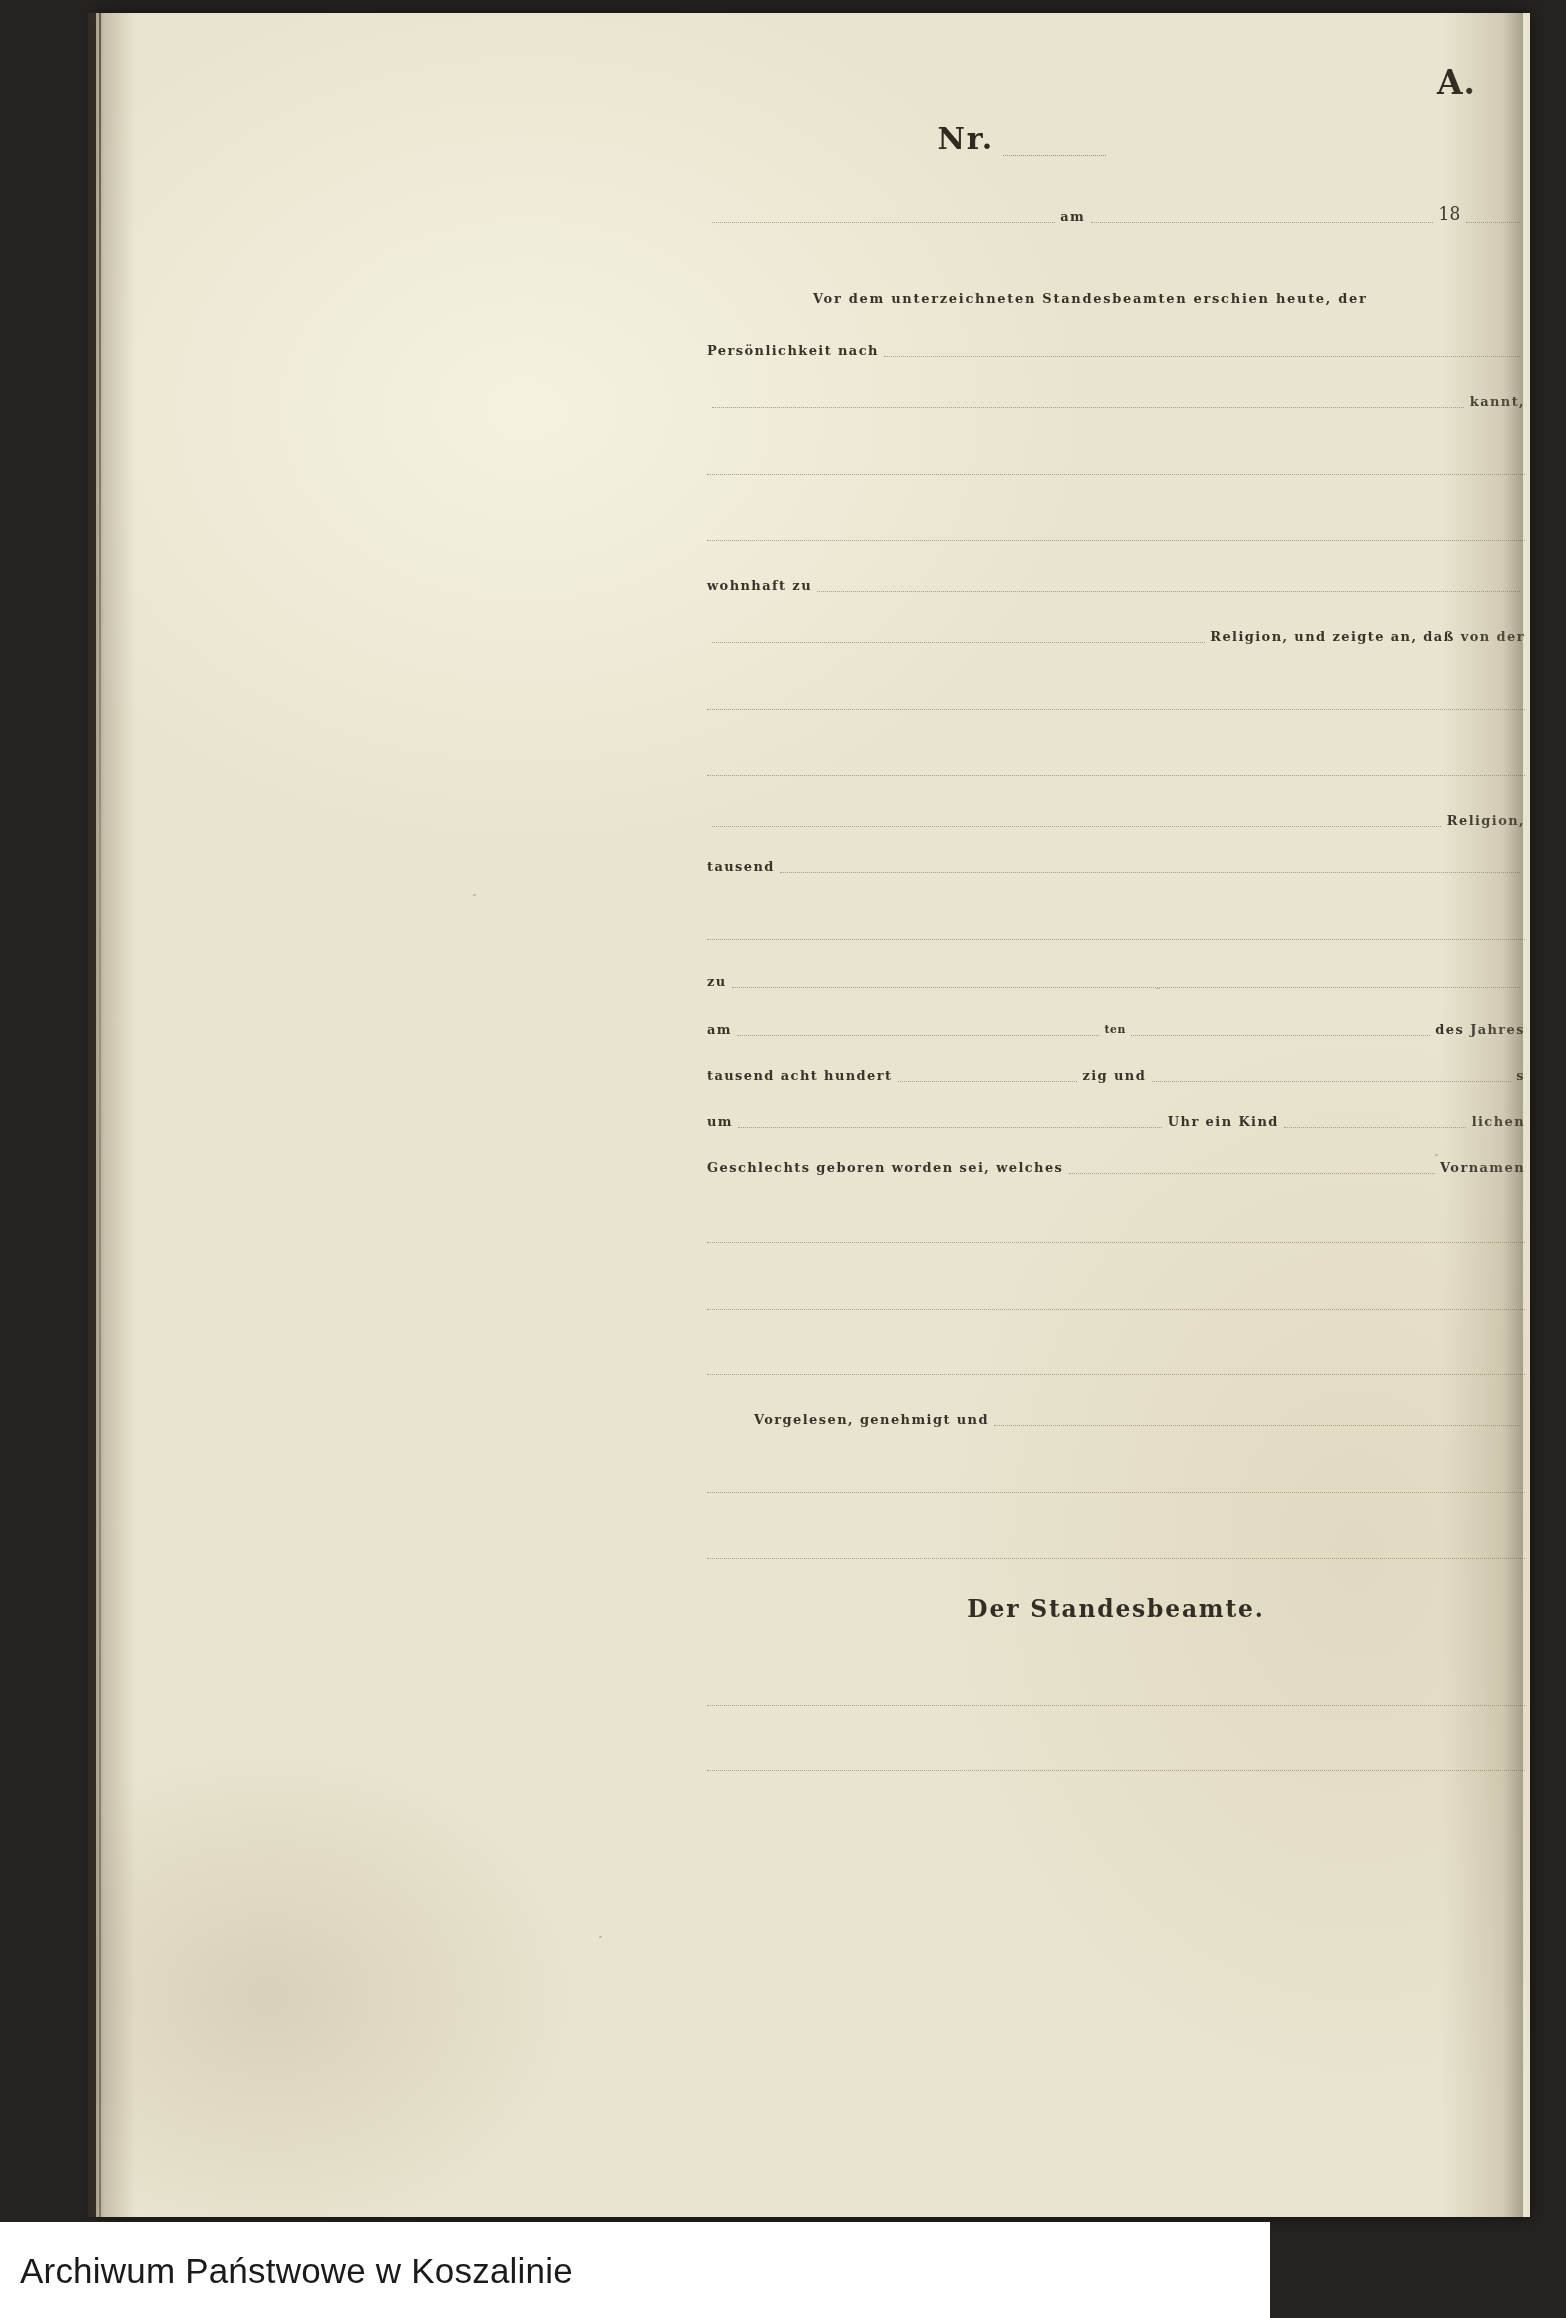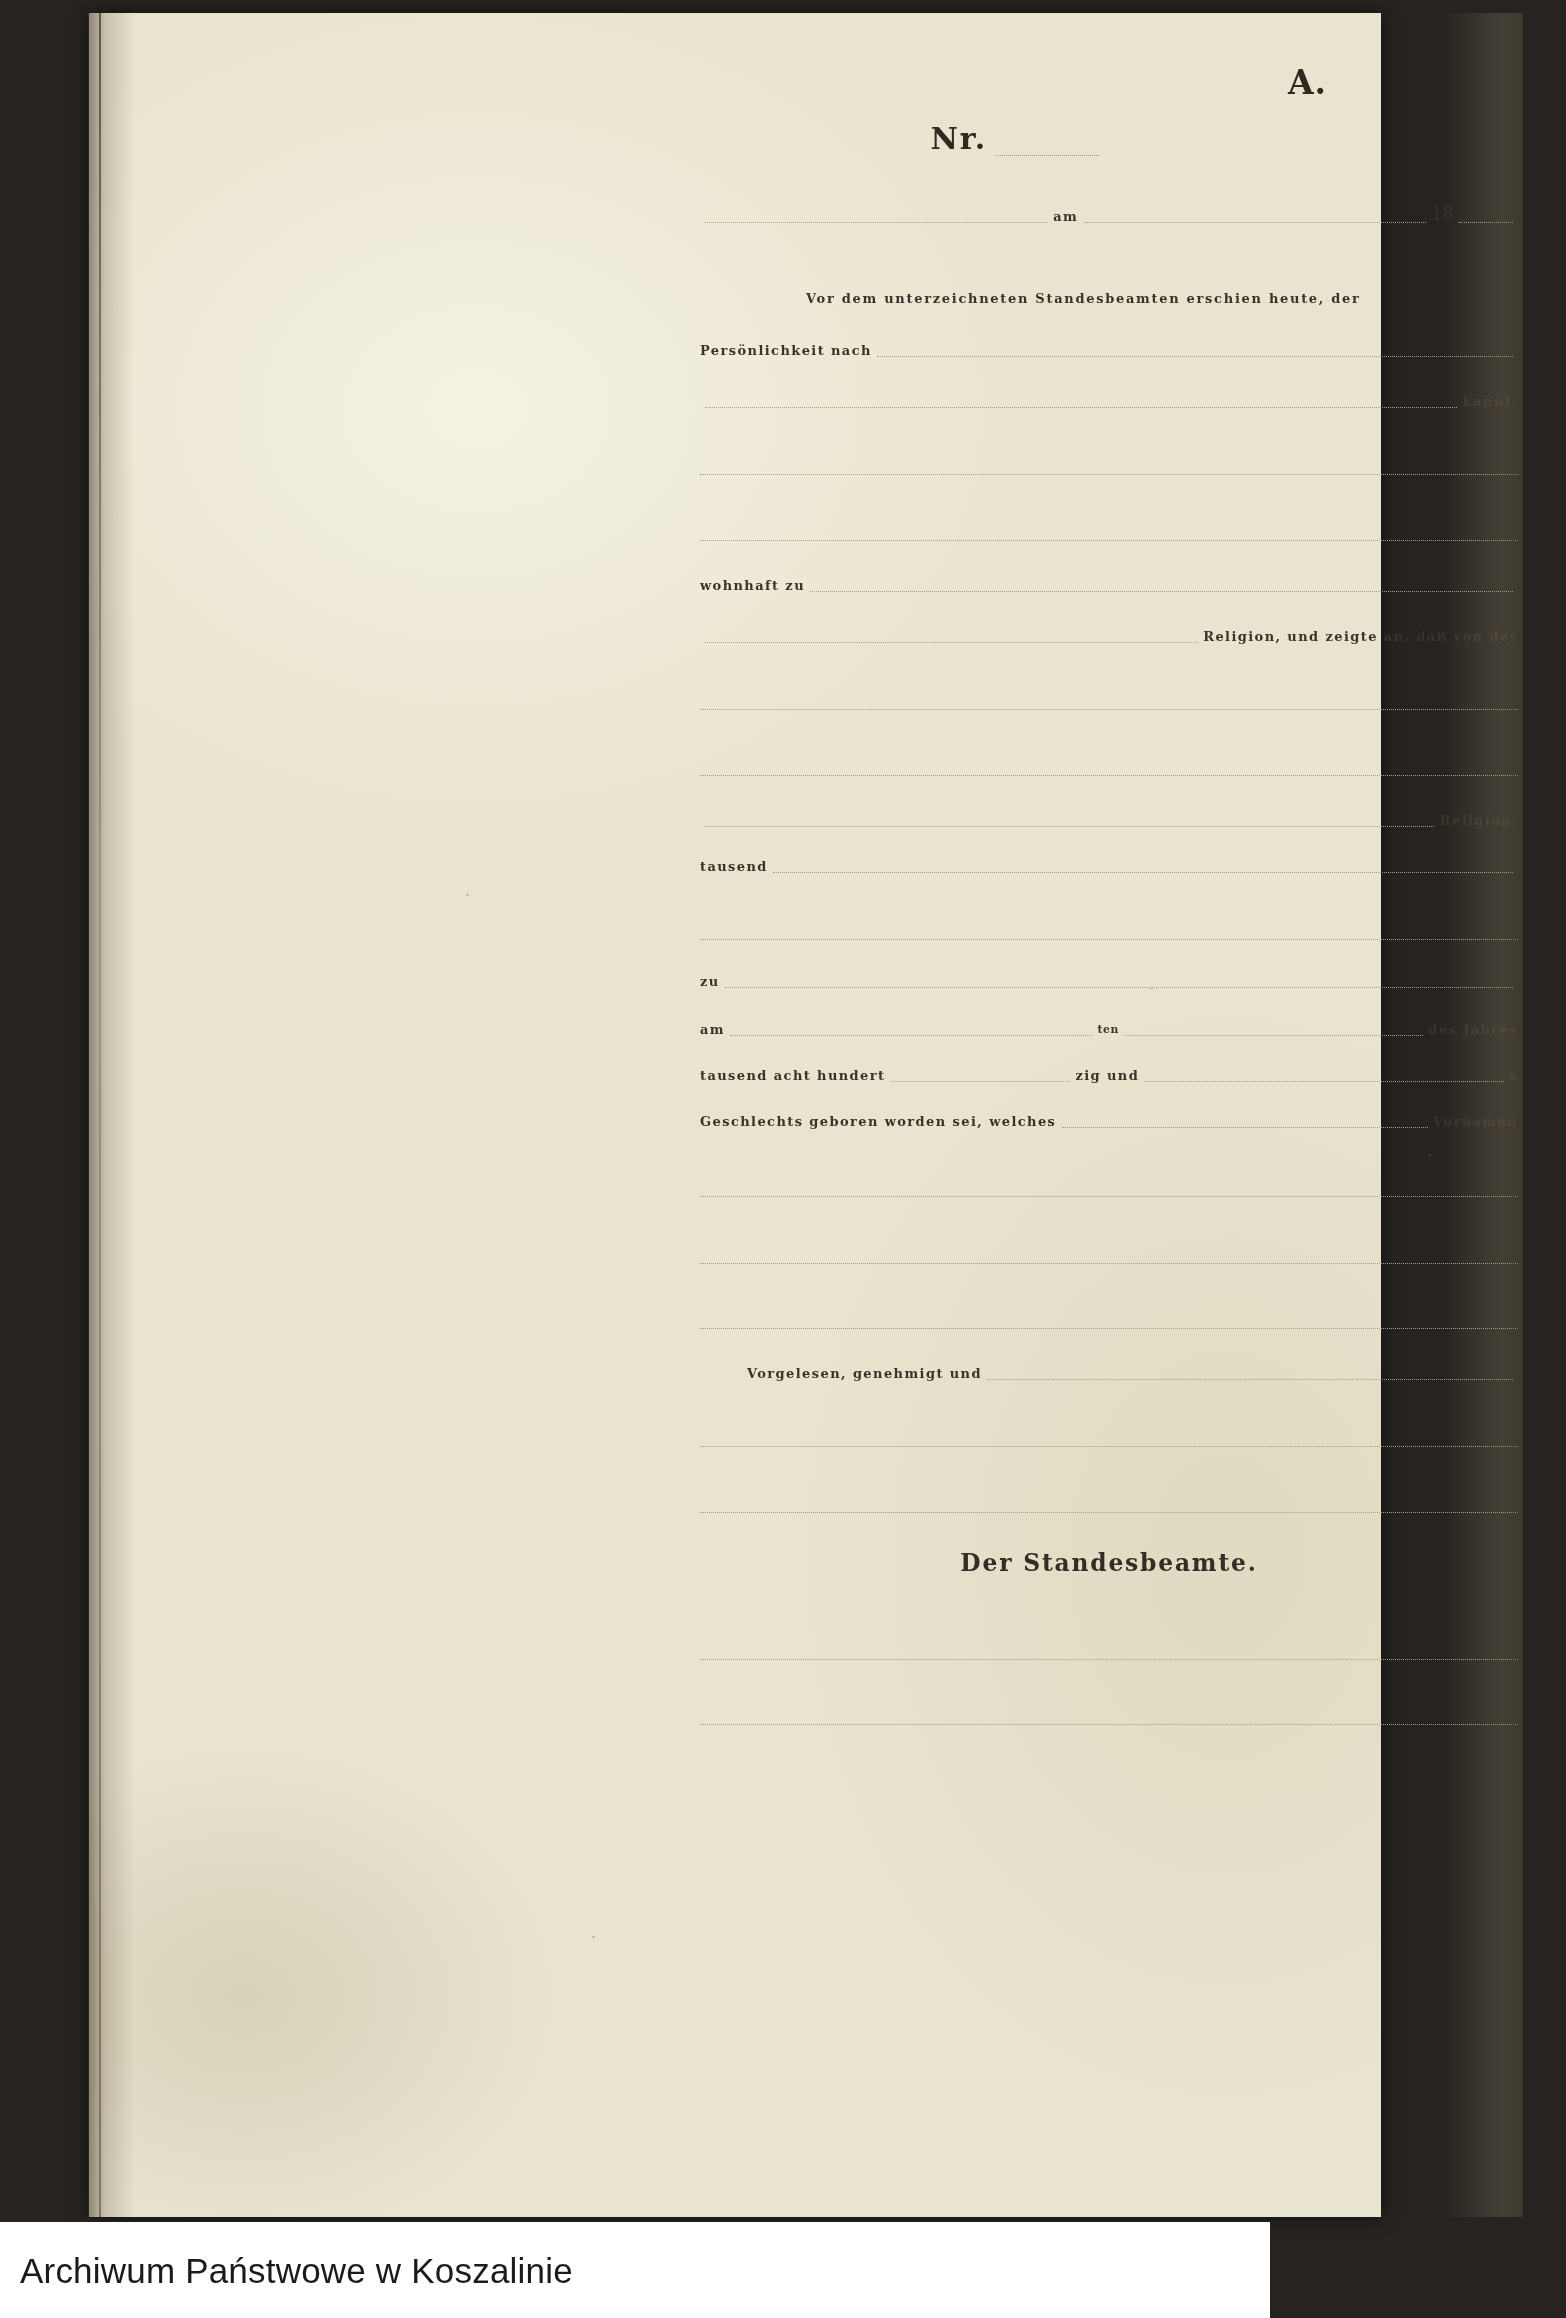--- a/index.html
+++ b/index.html
@@ -25,23 +25,23 @@
 
   .dark-top {
     position: absolute;
     left: 0; top: 0; width: 1566px; height: 2319px;
     background: #262320;
   }
 
   
   .sheet {
     position: absolute;
-    left: 89px;
+    left: 96px;
     top: 12.6px;
-    width: 1292px;
+    width: 1434px;
     height: 2204px;
     background: #e9e4cf;
     background-image:
       radial-gradient(ellipse 809px 629px at 30% 18%, rgba(255,253,240,0.55), rgba(255,253,240,0) 70%),
       radial-gradient(ellipse 629px 809px at 88% 70%, rgba(214,205,178,0.45), rgba(214,205,178,0) 70%),
       radial-gradient(ellipse 449px 359px at 12% 90%, rgba(200,191,165,0.5), rgba(200,191,165,0) 70%);
     box-shadow: 0 0 16px rgba(0,0,0,0.55);
   }
 
   
@@ -280,20 +280,27 @@
       </div>
 
       <div class="row" style="margin-top:21.6px;">
         <div class="fr">tausend acht hundert</div>
         <div class="fill" style="flex:1 1 162px;"></div>
         <div class="fr">zig und</div>
         <div class="fill" style="flex:1 1 342px;"></div>
         <div class="fr">s</div>
       </div>
 
+      <div class="row" style="margin-top:21.6px;">
+        <div class="fr">um</div>
+        <div class="fill" style="flex:1 1 359px;"></div>
+        <div class="fr">Uhr ein Kind</div>
+        <div class="fill" style="flex:1 1 117px;"></div>
+        <div class="fr">lichen</div>
+      </div>
 
       <div class="row" style="margin-top:21.6px;">
         <div class="fr">Geschlechts geboren worden sei, welches</div>
         <div class="fill"></div>
         <div class="fr">Vornamen</div>
       </div>
 
       <div class="blank-line" style="margin-top:27px;"></div>
 
 

